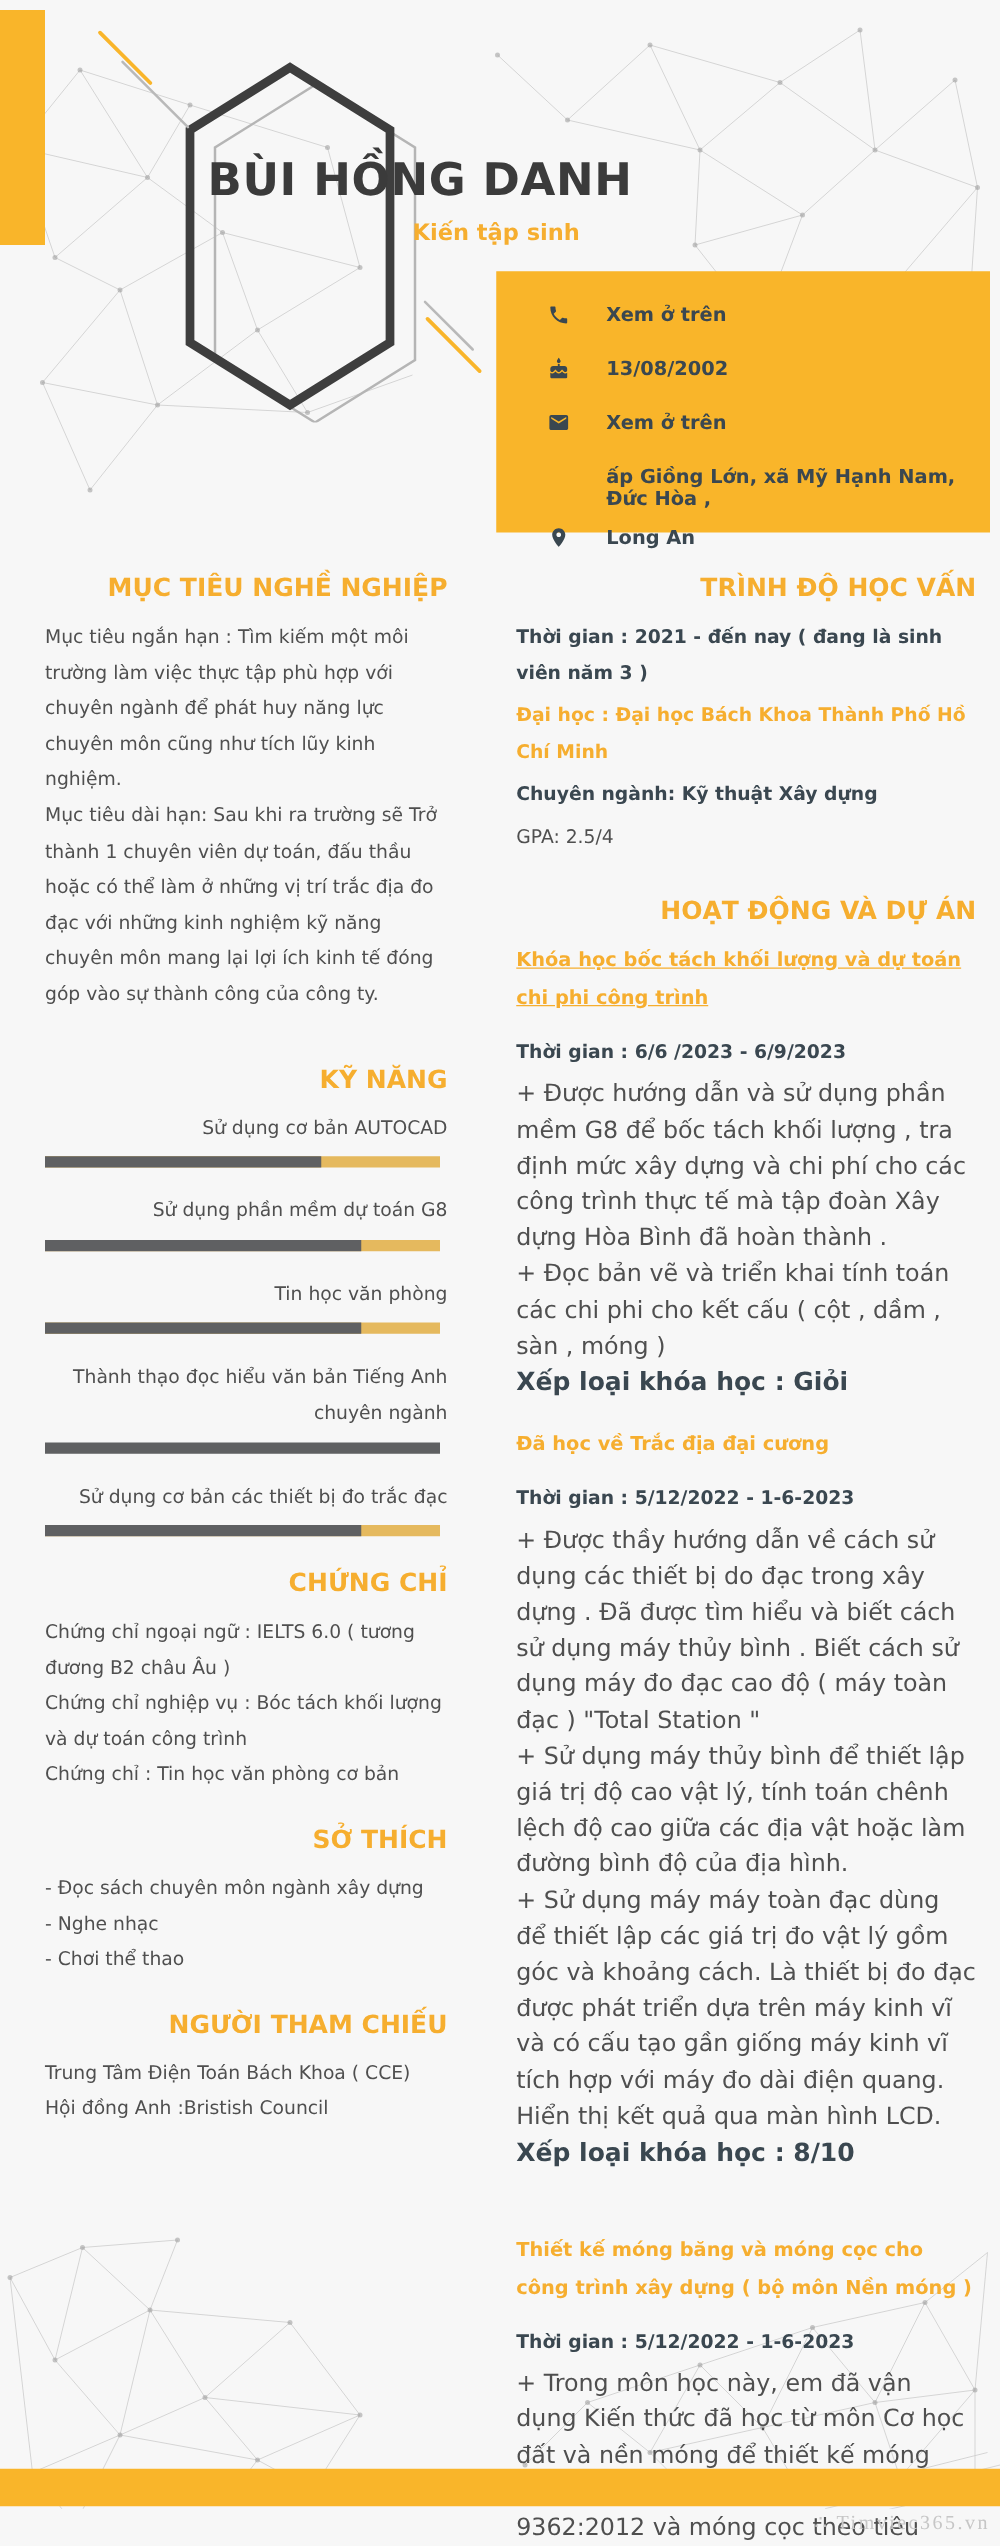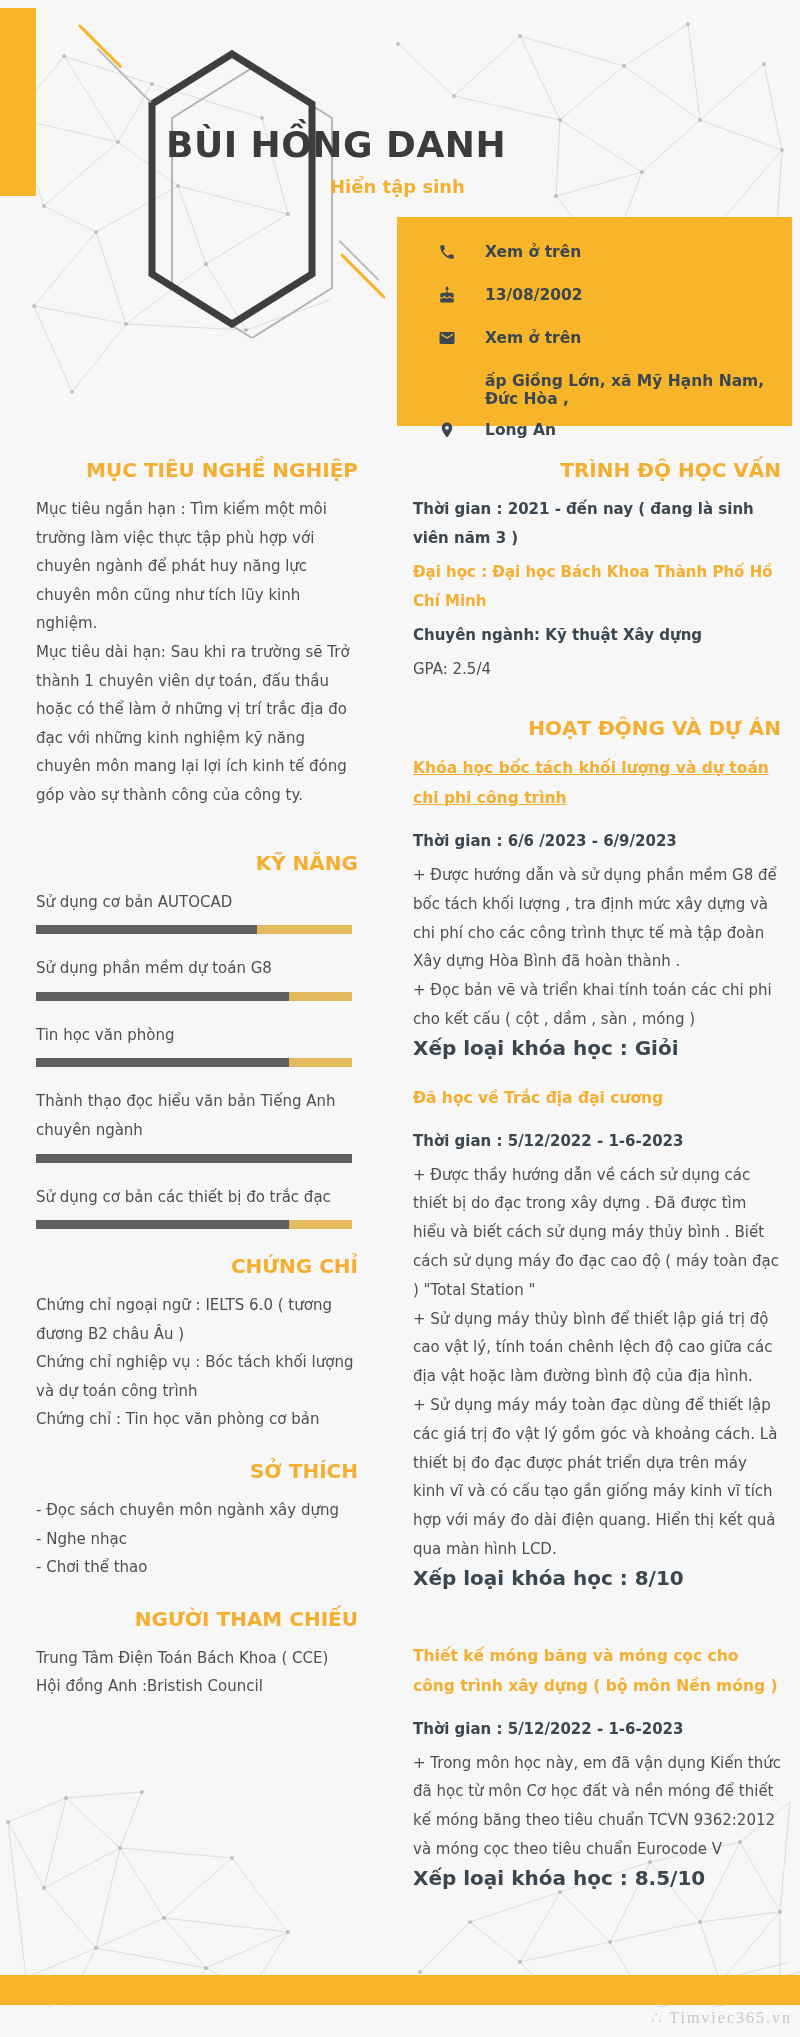--- a/index.html
+++ b/index.html
@@ -32,33 +32,33 @@
 
   
   .col-left{left:36px;top:459px;width:322px;}
   .col-right{left:413px;top:459px;width:368px;}
   h2.sec{font-size:20px;font-weight:bold;color:var(--heading);line-height:22px;margin-bottom:14px;text-align:right;}
   .body-txt{font-size:15px;line-height:28.6px;color:var(--text);white-space:pre-line;}
   .mt{margin-top:26px;}
 
   
   .skills{margin-top:42px;}
-  .skill{margin-bottom:20px;}
+  .skill{margin-bottom:20px;text-align:right;}
   .skill-label{font-size:15px;line-height:28.6px;color:var(--text);margin-bottom:9px;}
   .skill-bar{width:316px;height:9px;background:var(--skill_track);}
   .skill-fill{height:9px;background:var(--skill_fill);}
 
   
   .line-b{font-size:15px;font-weight:bold;color:var(--dark);line-height:29px;margin-top:9px;}
   .line-o{font-size:15px;font-weight:bold;color:var(--heading);line-height:29px;margin-top:5px;}
   .line-r{font-size:15px;color:var(--text);line-height:29px;margin-top:5px;}
   .act-title{margin-top:33px;}
   .proj-name{font-size:15.5px;font-weight:bold;color:var(--heading);line-height:30px;margin-top:20px;}
   .proj-time{font-size:15px;font-weight:bold;color:var(--dark);line-height:29px;margin-top:14px;}
-  .proj-detail{font-size:15px;color:var(--text);line-height:28.8px;margin-top:5px;}
+  .proj-detail{font-size:19px;color:var(--text);line-height:28.8px;margin-top:5px;}
   .proj-result{font-size:20px;font-weight:bold;color:var(--dark);line-height:28.8px;}
   .proj-gap{margin-top:48px;}
 
   
   .foot-bar{left:0;top:1975px;width:800px;height:30px;background:var(--accent);z-index:2;}
   .brand{right:8px;top:2008px;font-family:Liberation Serif, serif;
          font-size:16px;letter-spacing:2px;color:var(--brand);z-index:2;}
   svg.mesh line{stroke:#cfcfcf;stroke-width:0.8;opacity:0.85;}
   svg.mesh circle{fill:#9a9a9a;opacity:0.55;}
 </style>
@@ -235,21 +235,21 @@
   <polygon points="102,15 182,65 182,235 102,285 22,235 22,65" fill="none" stroke="#b5b5b5" stroke-width="2" transform="translate(10,7)"></polygon>
   <polygon points="92,8 172,58 172,228 92,278 12,228 12,58" fill="none" stroke="#3e3e3e" stroke-width="7"></polygon>
 </svg>
 
 <div class="dline" style="left:80px;top:24px;width:60px;height:3px;background:var(--accent);"></div>
 <div class="dline" style="left:98px;top:48px;width:76px;height:2px;background:#b9b9b9;"></div>
 <div class="dline" style="left:340px;top:240px;width:56px;height:2px;background:#b9b9b9;"></div>
 <div class="dline" style="left:342px;top:253px;width:62px;height:3px;background:var(--accent);"></div>
 
 <div class="layer cv-name">BÙI HỒNG DANH</div>
-<div class="layer cv-subtitle">Hiển tập sinh</div>
+<div class="layer cv-subtitle">Kiến tập sinh</div>
 
 <div class="layer contact">
   <div class="c-row">
     <svg class="ic" viewBox="0 0 24 24" fill="#3a4750">
         <path d="M6.62 10.79c1.44 2.83 3.76 5.14 6.59 6.59l2.2-2.21c.27-.27.67-.36 1.02-.24 1.12.37 2.33.57 3.57.57.55 0 1 .45 1 1V20c0 .55-.45 1-1 1-9.39 0-17-7.61-17-17 0-.55.45-1 1-1h3.5c.55 0 1 .45 1 1 0 1.25.2 2.45.57 3.57.11.35.03.74-.25 1.02l-2.2 2.2z"></path>
       </svg>
     <span class="c-text">Xem ở trên</span>
   </div>
   <div class="c-row">
     <svg class="ic" viewBox="0 0 24 24" fill="#3a4750">

